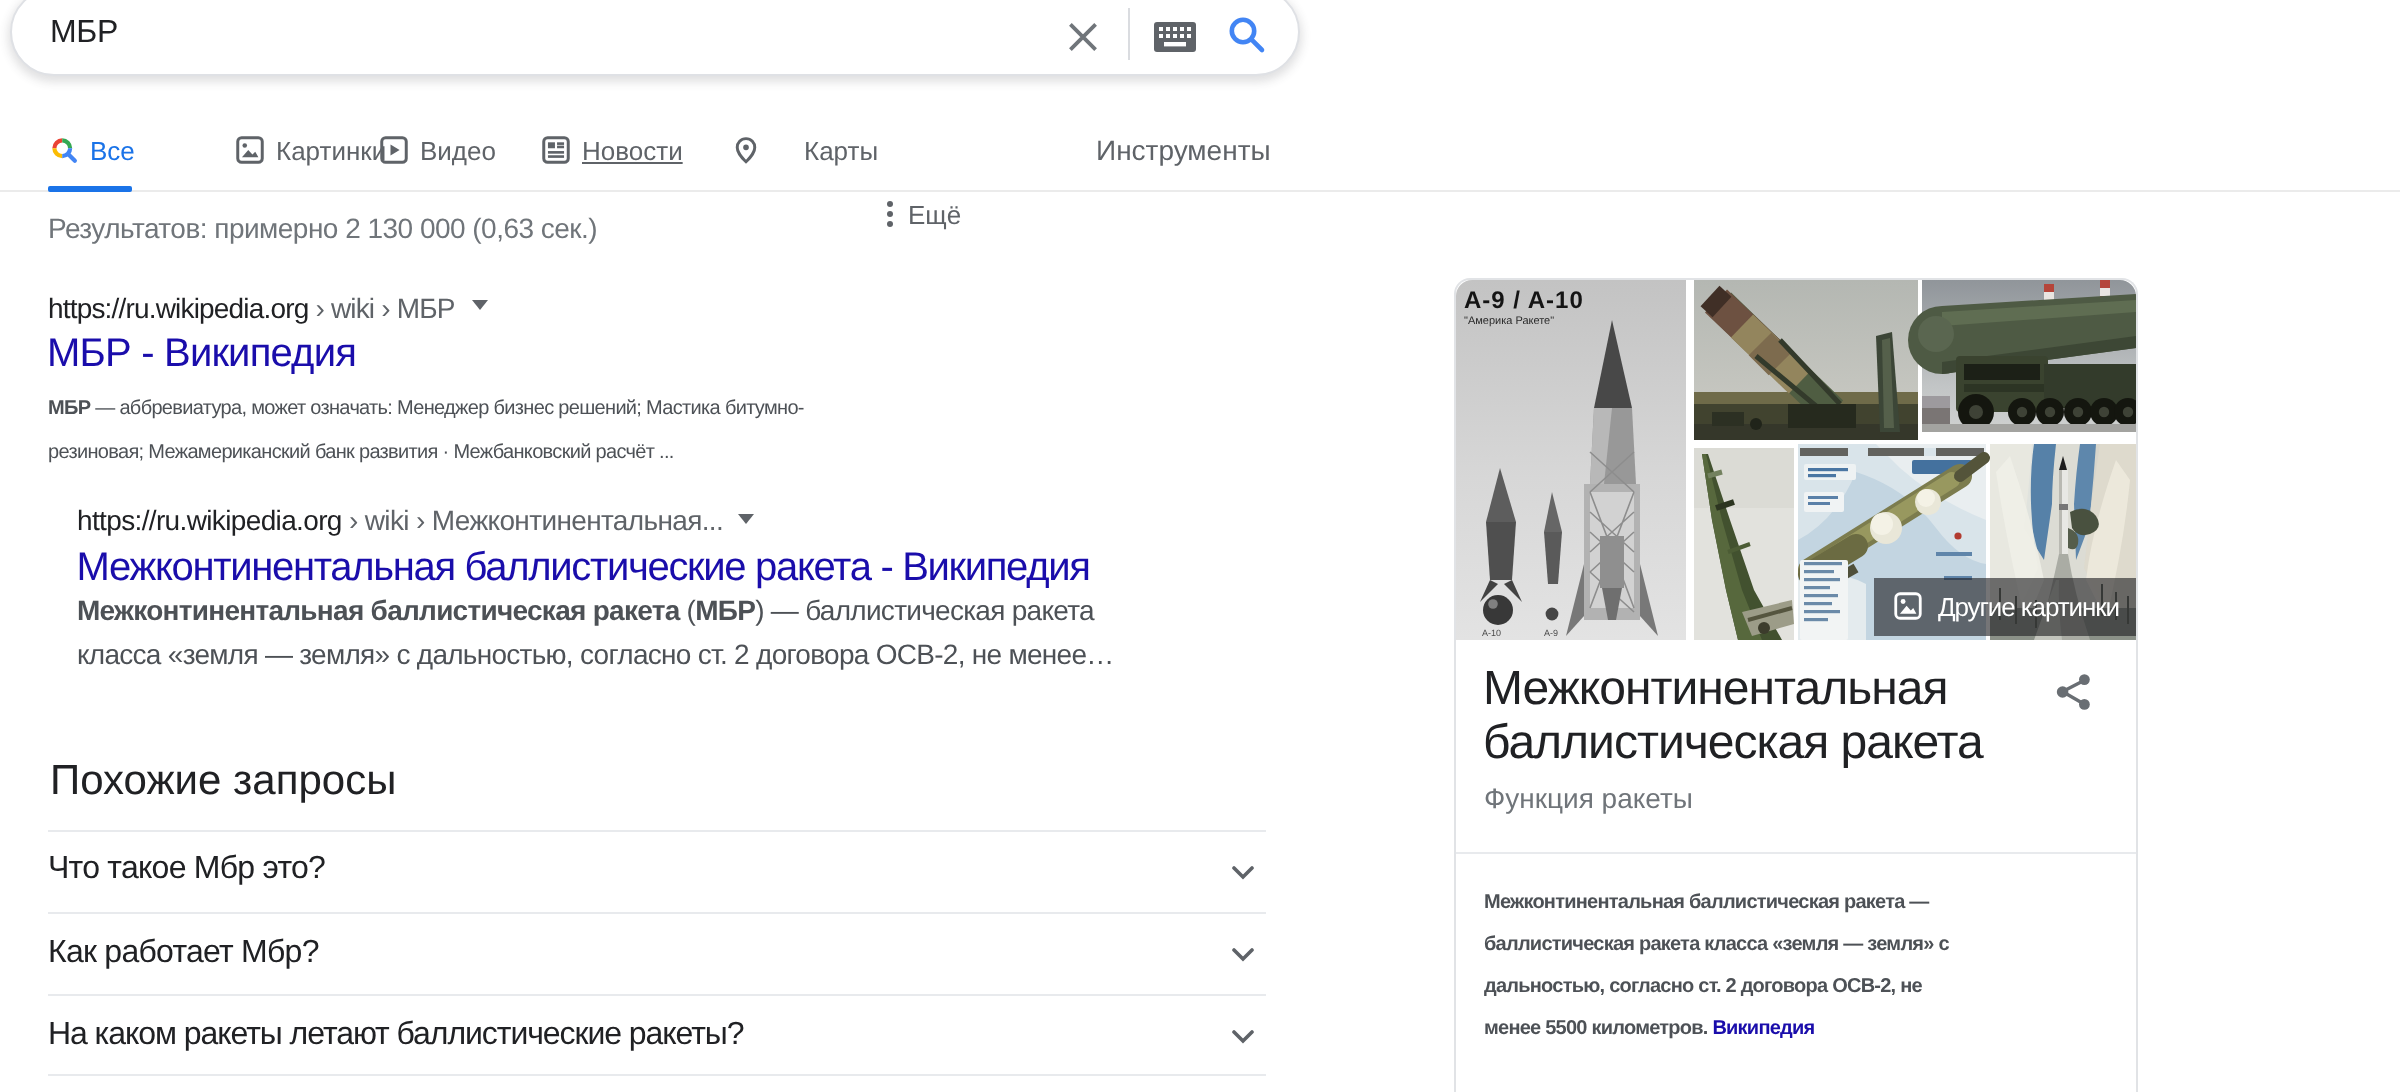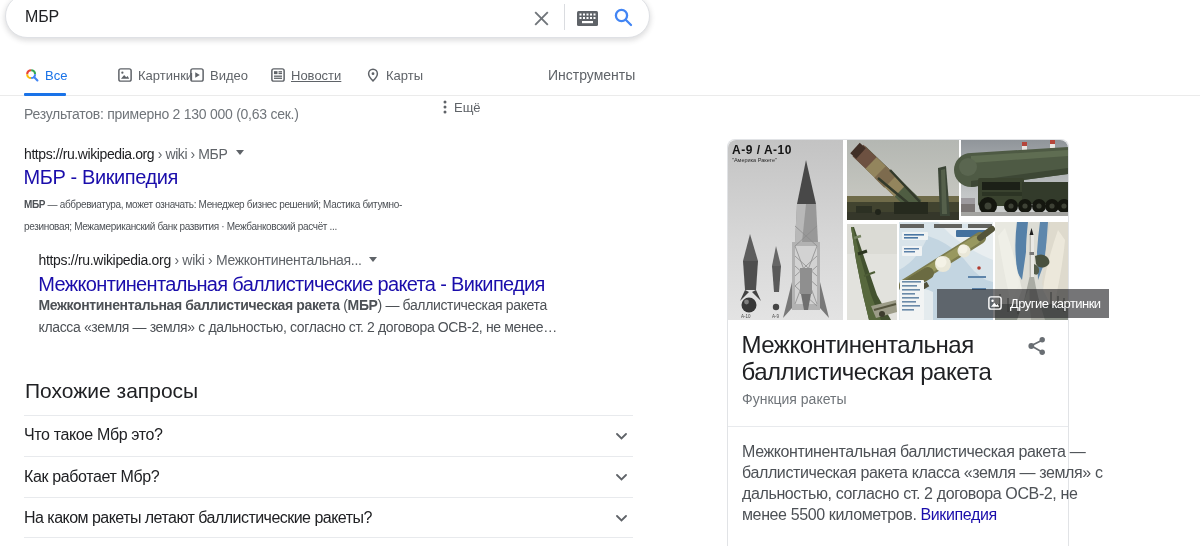--- a/index.html
+++ b/index.html
@@ -81,21 +81,21 @@
     <rect x="1" y="1" width="14" height="14" rx="2.2" stroke="#5f6368" stroke-width="1.7" fill="none"></rect>
     <rect x="3.4" y="3.6" width="4" height="3.4" fill="#5f6368"></rect>
     <rect x="8.6" y="3.6" width="4" height="1.5" fill="#5f6368"></rect>
     <rect x="8.6" y="5.5" width="4" height="1.5" fill="#5f6368"></rect>
     <rect x="3.4" y="8.6" width="9.2" height="1.5" fill="#5f6368"></rect>
     <rect x="3.4" y="11" width="9.2" height="1.5" fill="#5f6368"></rect>
   </svg>
   <span style="font-size:13px;color:#5f6368;text-decoration:underline;">Новости</span>
 </div>
 
-<div class="abs" style="left:366px;top:67px;display:flex;align-items:center;height:16px;">
+<div class="abs" style="left:366px;top:67px;display:flex;align-items:center;height:16px;gap:16px;">
   <svg width="14" height="14" viewBox="0 0 16 16" style="margin-right:6px;">
     <path d="M8 1.5 C5 1.5 3 3.8 3 6.5 C3 10 8 14.7 8 14.7 C8 14.7 13 10 13 6.5 C13 3.8 11 1.5 8 1.5 Z" stroke="#5f6368" stroke-width="1.7" fill="none"></path>
     <circle cx="8" cy="6.5" r="1.6" fill="#5f6368"></circle>
   </svg>
   <span style="font-size:13px;color:#5f6368;">Карты</span>
 </div>
 
 <div class="abs" style="left:443px;top:67px;display:flex;align-items:center;height:16px;margin-top:32px;">
   <svg width="4" height="14" viewBox="0 0 4 14" style="margin-right:7px;">
     <circle cx="2" cy="2" r="1.5" fill="#5f6368"></circle>
@@ -316,21 +316,21 @@
     <rect x="301.5" y="95" width="1.5" height="42" fill="#b9b9b2"></rect>
     <rect x="301.5" y="112" width="4.5" height="3" fill="#777"></rect>
     <path d="M307 116 Q315 112 320 118 Q324 124 317 127 Q311 129 308 124 Z" fill="#49513f"></path>
     <path d="M306 124 Q312 126 311 132 Q310 136 306 134 Z" fill="#555d4b"></path>
     <path d="M301.5 137 Q297 158 291 180 L317 180 Q309 156 306 137 Z" fill="#aaaca4"></path>
     <path d="M300 150 Q294 166 289 180 L303 180 Q301 164 301.5 150 Z" fill="#c2c4bc"></path>
   </g>
 </svg>
 </div>
 
-<div class="abs" style="left:937px;top:289px;width:131px;height:28.5px;background:rgba(33,33,36,0.62);display:flex;align-items:center;padding-left:41px;">
+<div class="abs" style="left:937px;top:289px;width:131px;height:28.5px;background:rgba(33,33,36,0.62);display:flex;align-items:center;">
   <svg width="14" height="14" viewBox="0 0 16 16" style="margin-left:10px;">
     <rect x="1" y="1" width="14" height="14" rx="2.5" stroke="#fff" stroke-width="1.6" fill="none"></rect>
     <circle cx="5.2" cy="5.4" r="1.4" fill="#fff"></circle>
     <path d="M3.4 12.4 L7.2 7.8 L9.6 10.6 L11 9.2 L12.8 12.4 Z" fill="#fff"></path>
   </svg>
   <span style="font-size:13px;color:#fff;margin-left:8px;white-space:nowrap;letter-spacing:-0.55px;">Другие картинки</span>
 </div>
 
 <div class="abs" style="left:741.5px;top:330.5px;font-size:24px;line-height:27px;letter-spacing:-0.5px;color:#202124;">Межконтинентальная<br>баллистическая ракета</div>
 
@@ -338,13 +338,13 @@
   <path d="M4.6 9.6 L15 4.2 M4.6 10 L15 16" stroke="#696e73" stroke-width="1.7"></path>
   <circle cx="15.2" cy="3.8" r="2.7" fill="#696e73"></circle>
   <circle cx="4.3" cy="10" r="2.9" fill="#696e73"></circle>
   <circle cx="15.2" cy="16.2" r="2.7" fill="#696e73"></circle>
 </svg>
 
 <div class="abs" style="left:742px;top:389.5px;font-size:14px;line-height:18px;color:#70757a;">Функция ракеты</div>
 
 <div class="abs" style="left:728px;top:425.5px;width:340px;height:1px;background:#e8eaed;"></div>
 
-<div class="abs" style="left:742px;top:440.8px;font-size:16px;line-height:21px;letter-spacing:-0.38px;color:#4d5156;">Межконтинентальная баллистическая ракета —<br>баллистическая ракета класса «земля — земля» с<br>дальностью, согласно ст. 2 договора ОСВ-2, не<br>менее 5500 километров. <a href="#" style="color:#1a0dab;">Википедия</a></div>
+<div class="abs" style="left:742px;top:440.8px;font-size:10px;line-height:21px;letter-spacing:-0.38px;color:#4d5156;font-weight:bold;">Межконтинентальная баллистическая ракета —<br>баллистическая ракета класса «земля — земля» с<br>дальностью, согласно ст. 2 договора ОСВ-2, не<br>менее 5500 километров. <a href="#" style="color:#1a0dab;">Википедия</a></div>
 
 </body></html>

